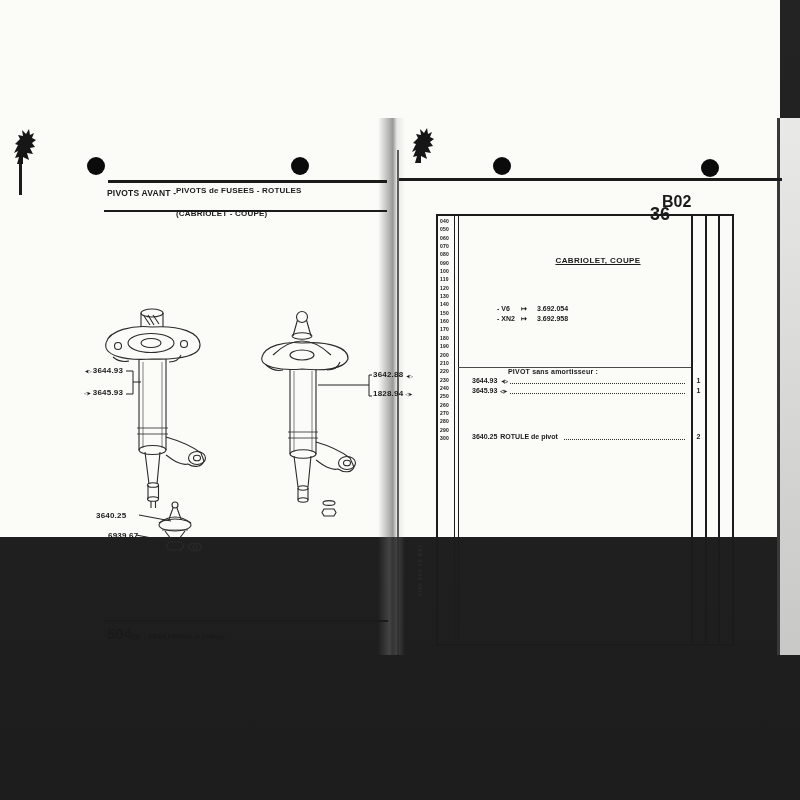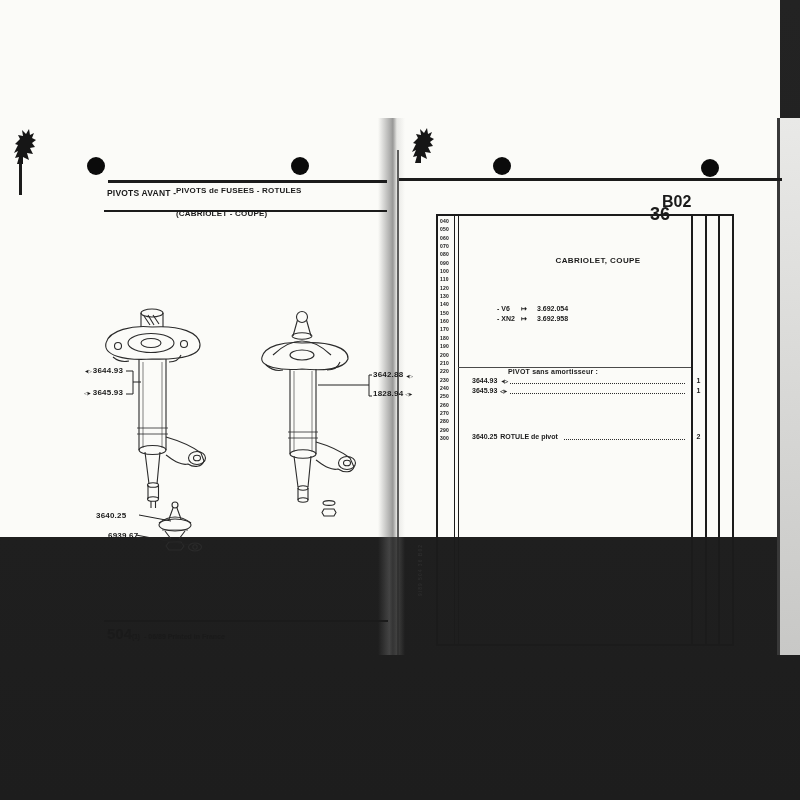--- a/index.html
+++ b/index.html
@@ -212,21 +212,21 @@
       <div>230</div>
       <div>240</div>
       <div>250</div>
       <div>260</div>
       <div>270</div>
       <div>280</div>
       <div>290</div>
       <div>300</div>
     </div>
 
-  <div class="abs b" style="left:482px;top:256px;width:232px;text-align:center;font-size:8px;letter-spacing:.4px;z-index:3;">CABRIOLET, COUPE</div>
+  <div class="abs b" style="left:482px;top:256px;width:232px;text-align:center;font-size:8px;letter-spacing:.4px;z-index:3;text-decoration:underline;">CABRIOLET, COUPE</div>
 
   <div class="abs applic" style="left:497px;top:305px;z-index:3;">
     <span class="eng">- V6</span>
     <span class="arr">↦</span>
     <span>3.692.054</span>
   </div>
   <div class="abs applic" style="left:497px;top:315px;z-index:3;">
     <span class="eng">- XN2</span>
     <span class="arr">↦</span>
     <span>3.692.958</span>

